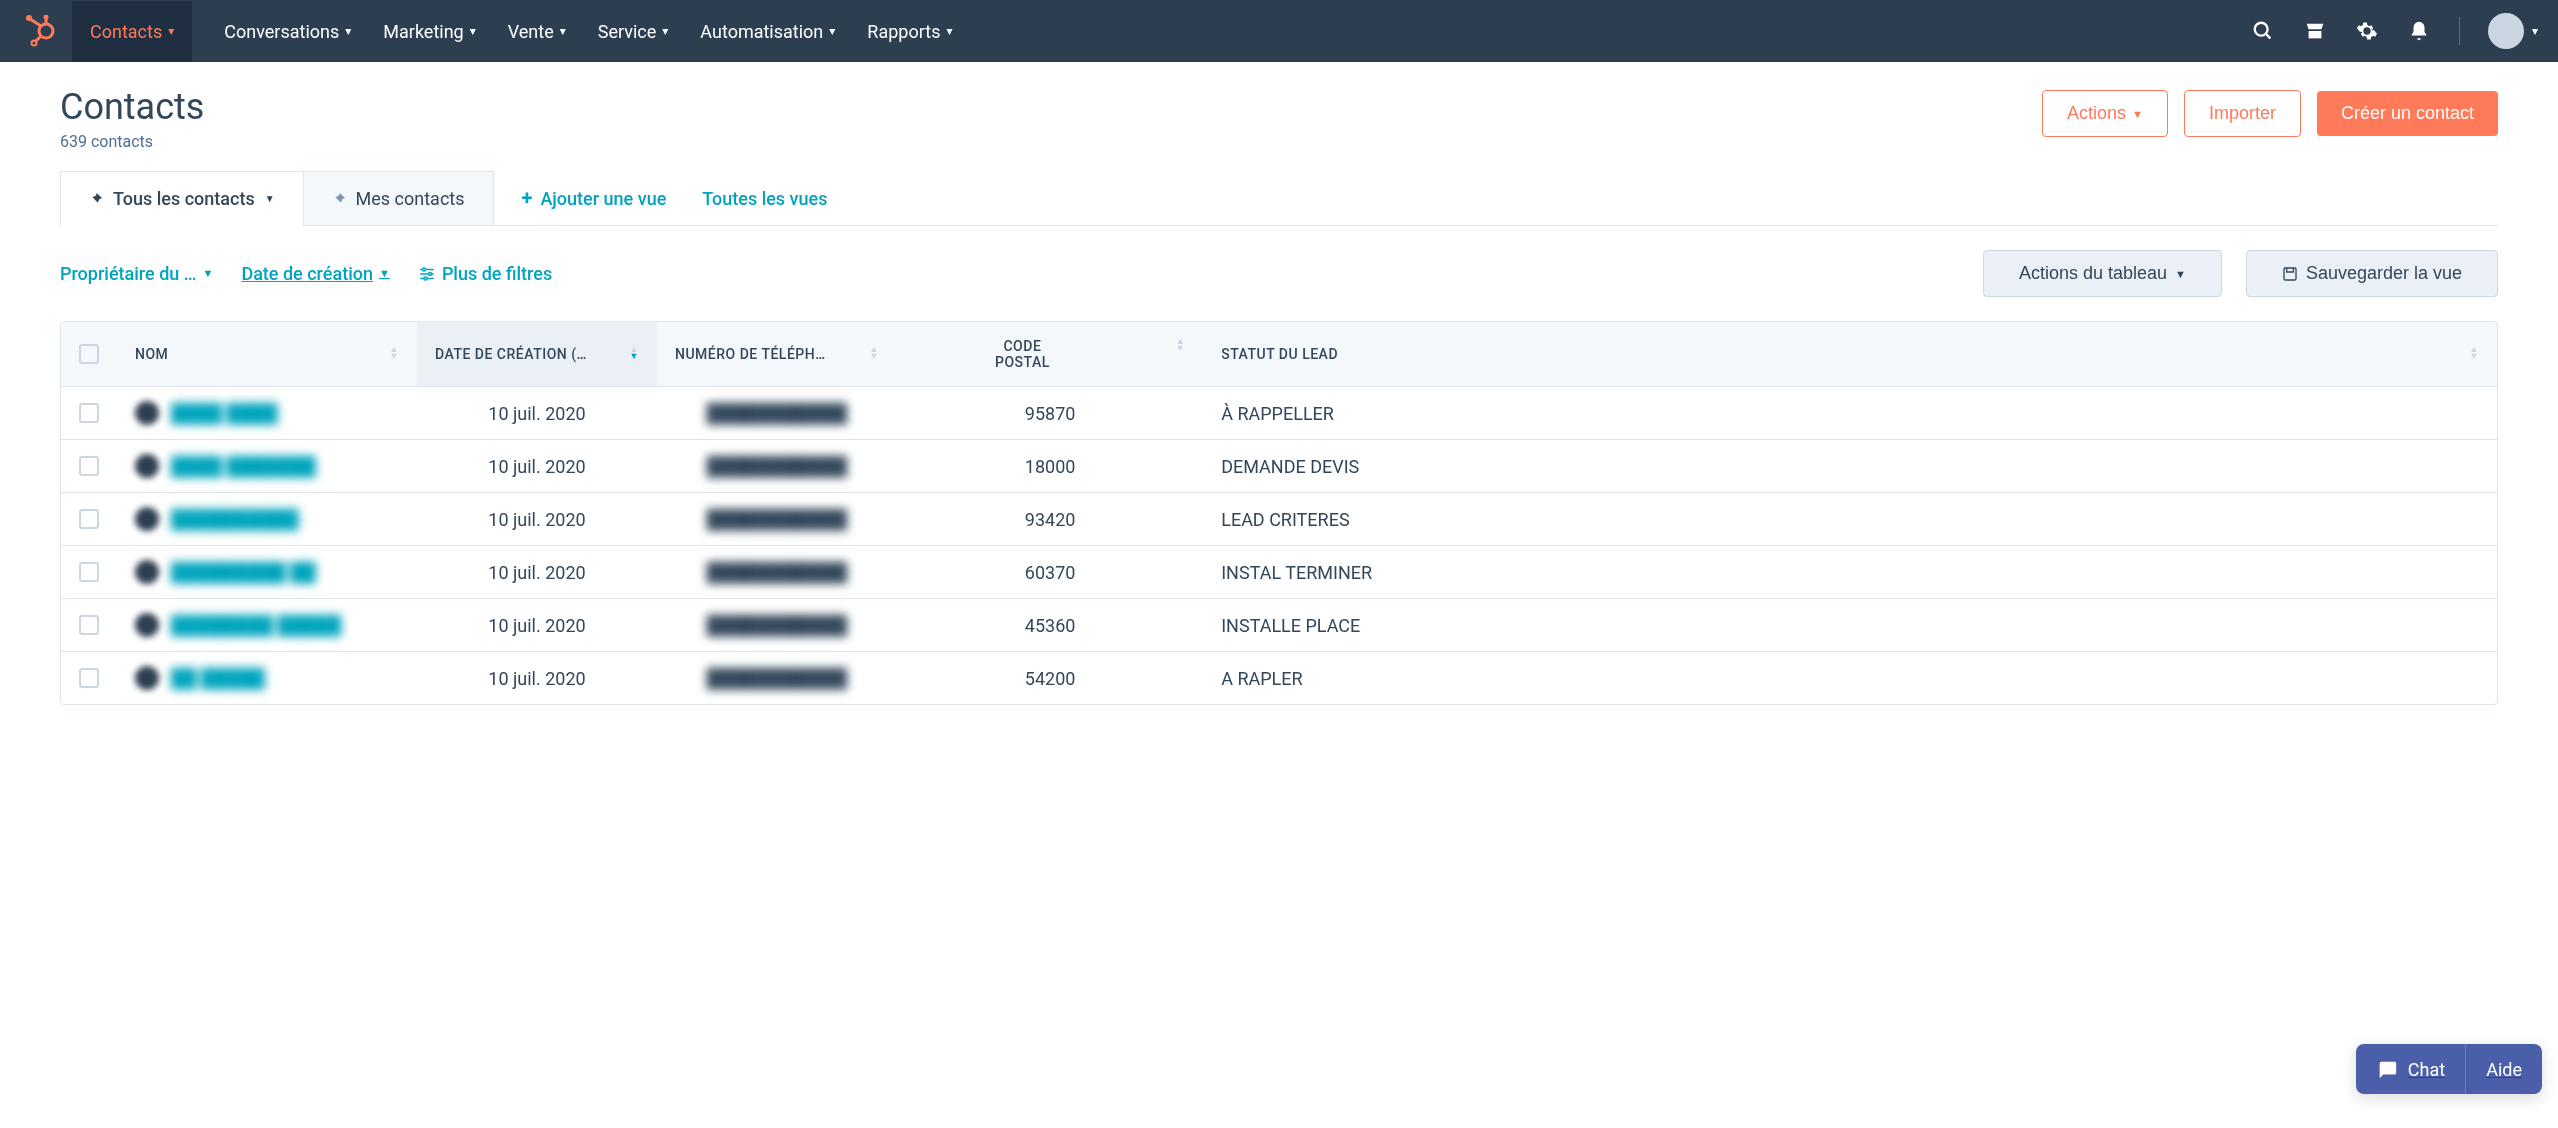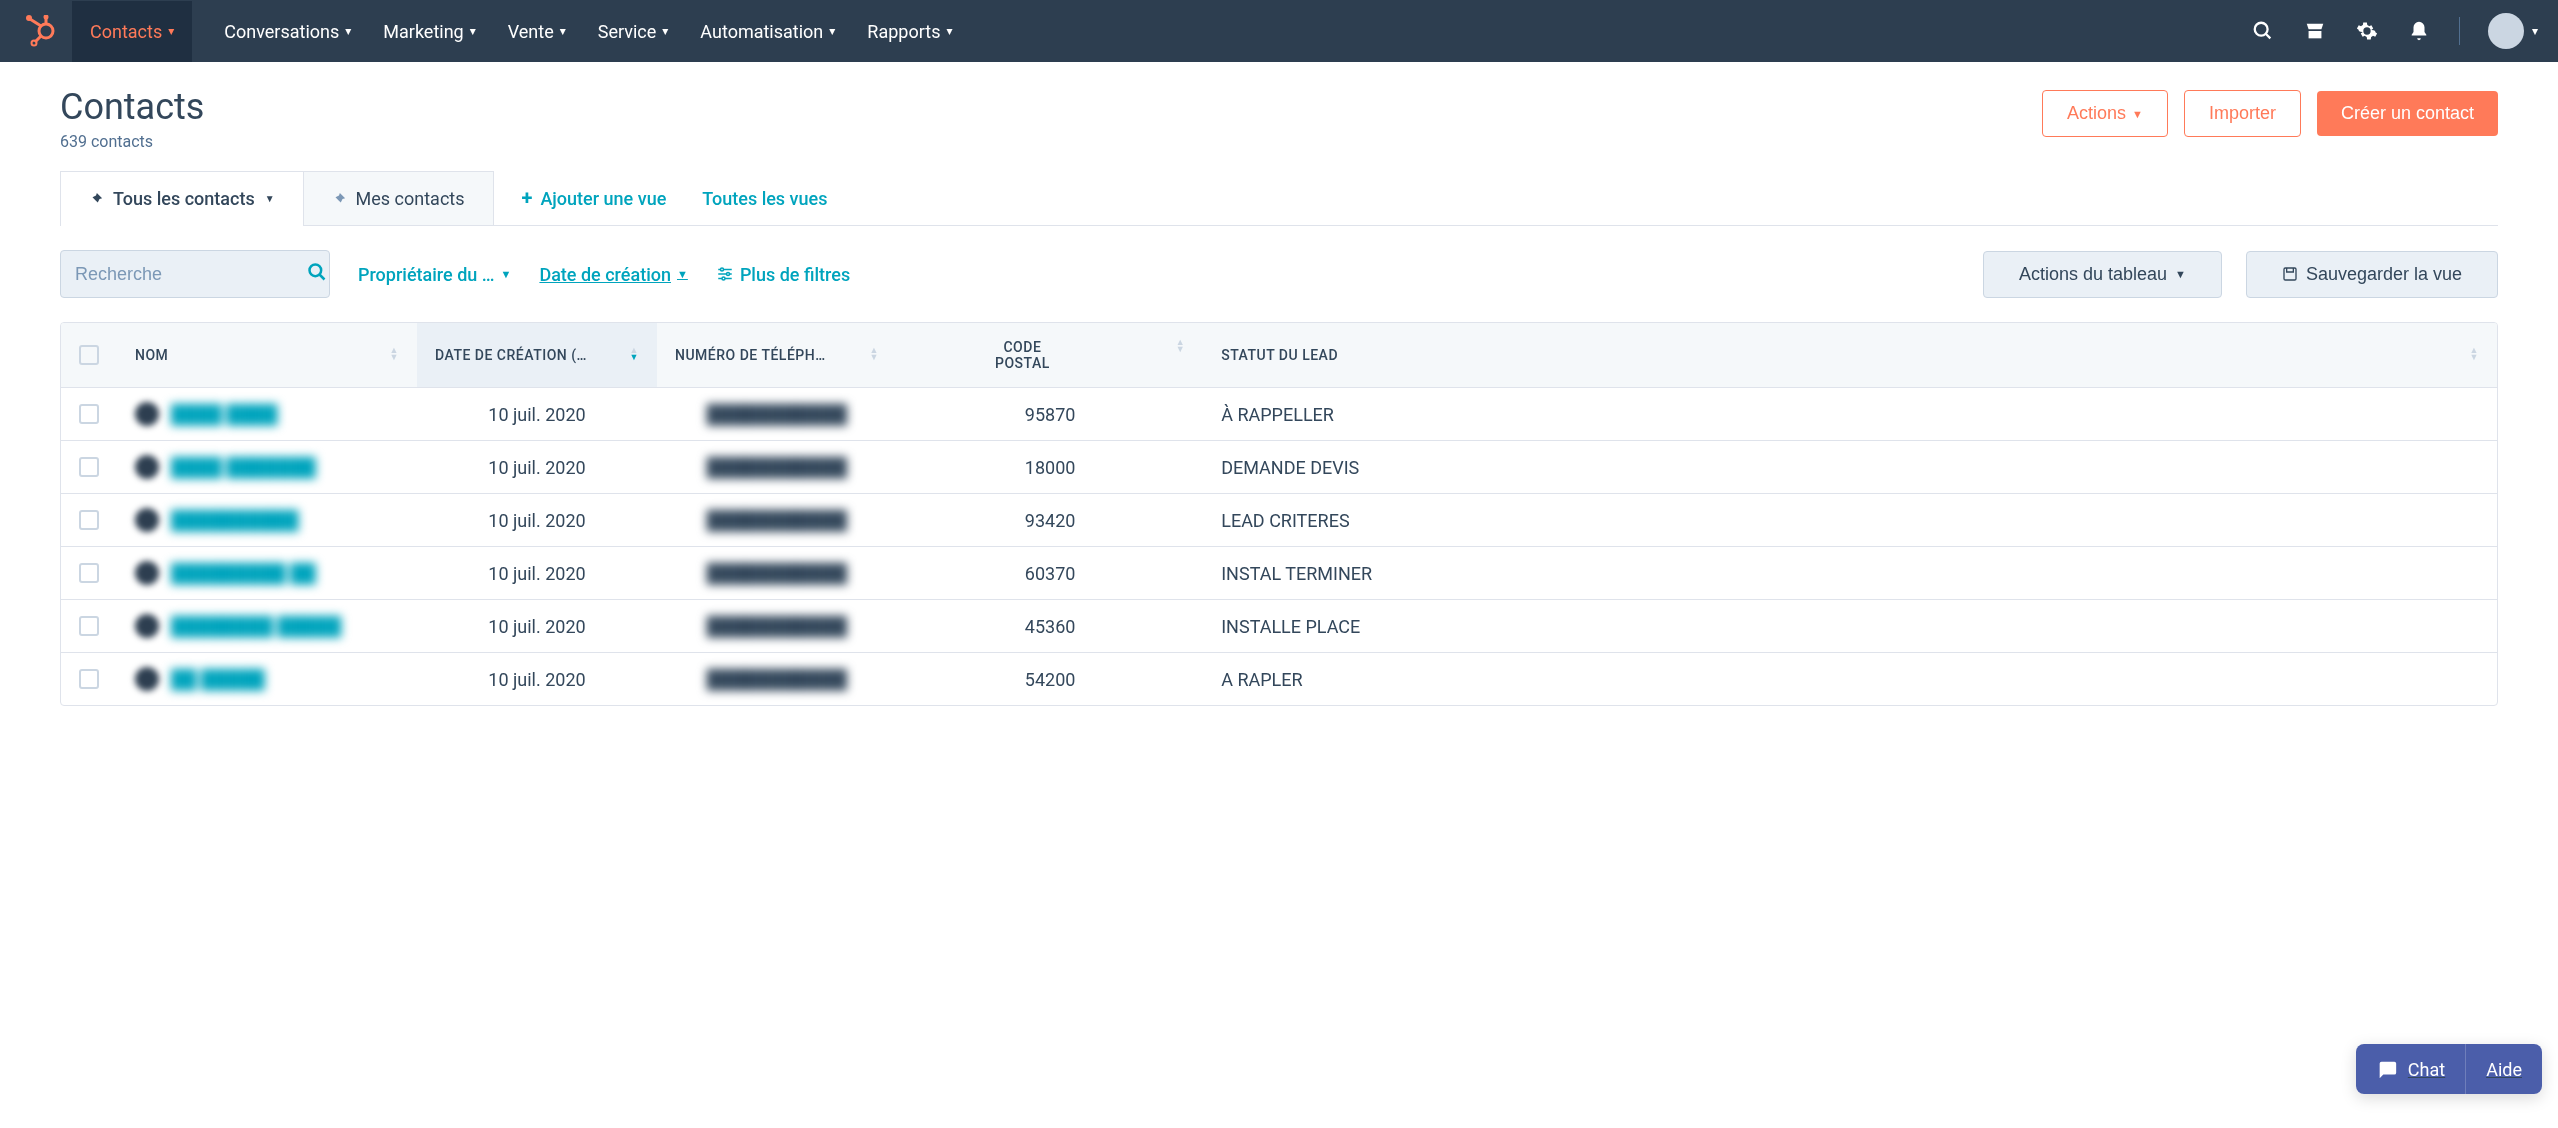--- a/index.html
+++ b/index.html
@@ -196,29 +196,20 @@
         <span style="font-size:20px;font-weight:bold">+</span>
         <span>Ajouter une vue</span>
       </span>
       <span class="link-teal">
         <span>Toutes les vues</span>
       </span>
     </div>
   </div>
 
   <div class="filter-row">
-    <div class="search-box">
-      <input type="text" placeholder="Recherche" style="">
-      <span class="search-icon-sm">
-        <svg width="20" height="20" viewBox="0 0 24 24" fill="none" stroke="#00a4bd" stroke-width="3">
-            <circle cx="10" cy="10" r="7"></circle>
-            <line x1="21" y1="21" x2="15" y2="15"></line>
-          </svg>
-      </span>
-    </div>
     <span class="filter-link">
       <span>Propriétaire du …</span>
       <span class="caret-down">▼</span>
     </span>
     <span class="filter-link underline">
       <span>Date de création</span>
       <span class="caret-down">▼</span>
     </span>
     <span class="filter-link">
       <svg width="18" height="18" viewBox="0 0 24 24" fill="none" stroke="#00a4bd" stroke-width="2">

